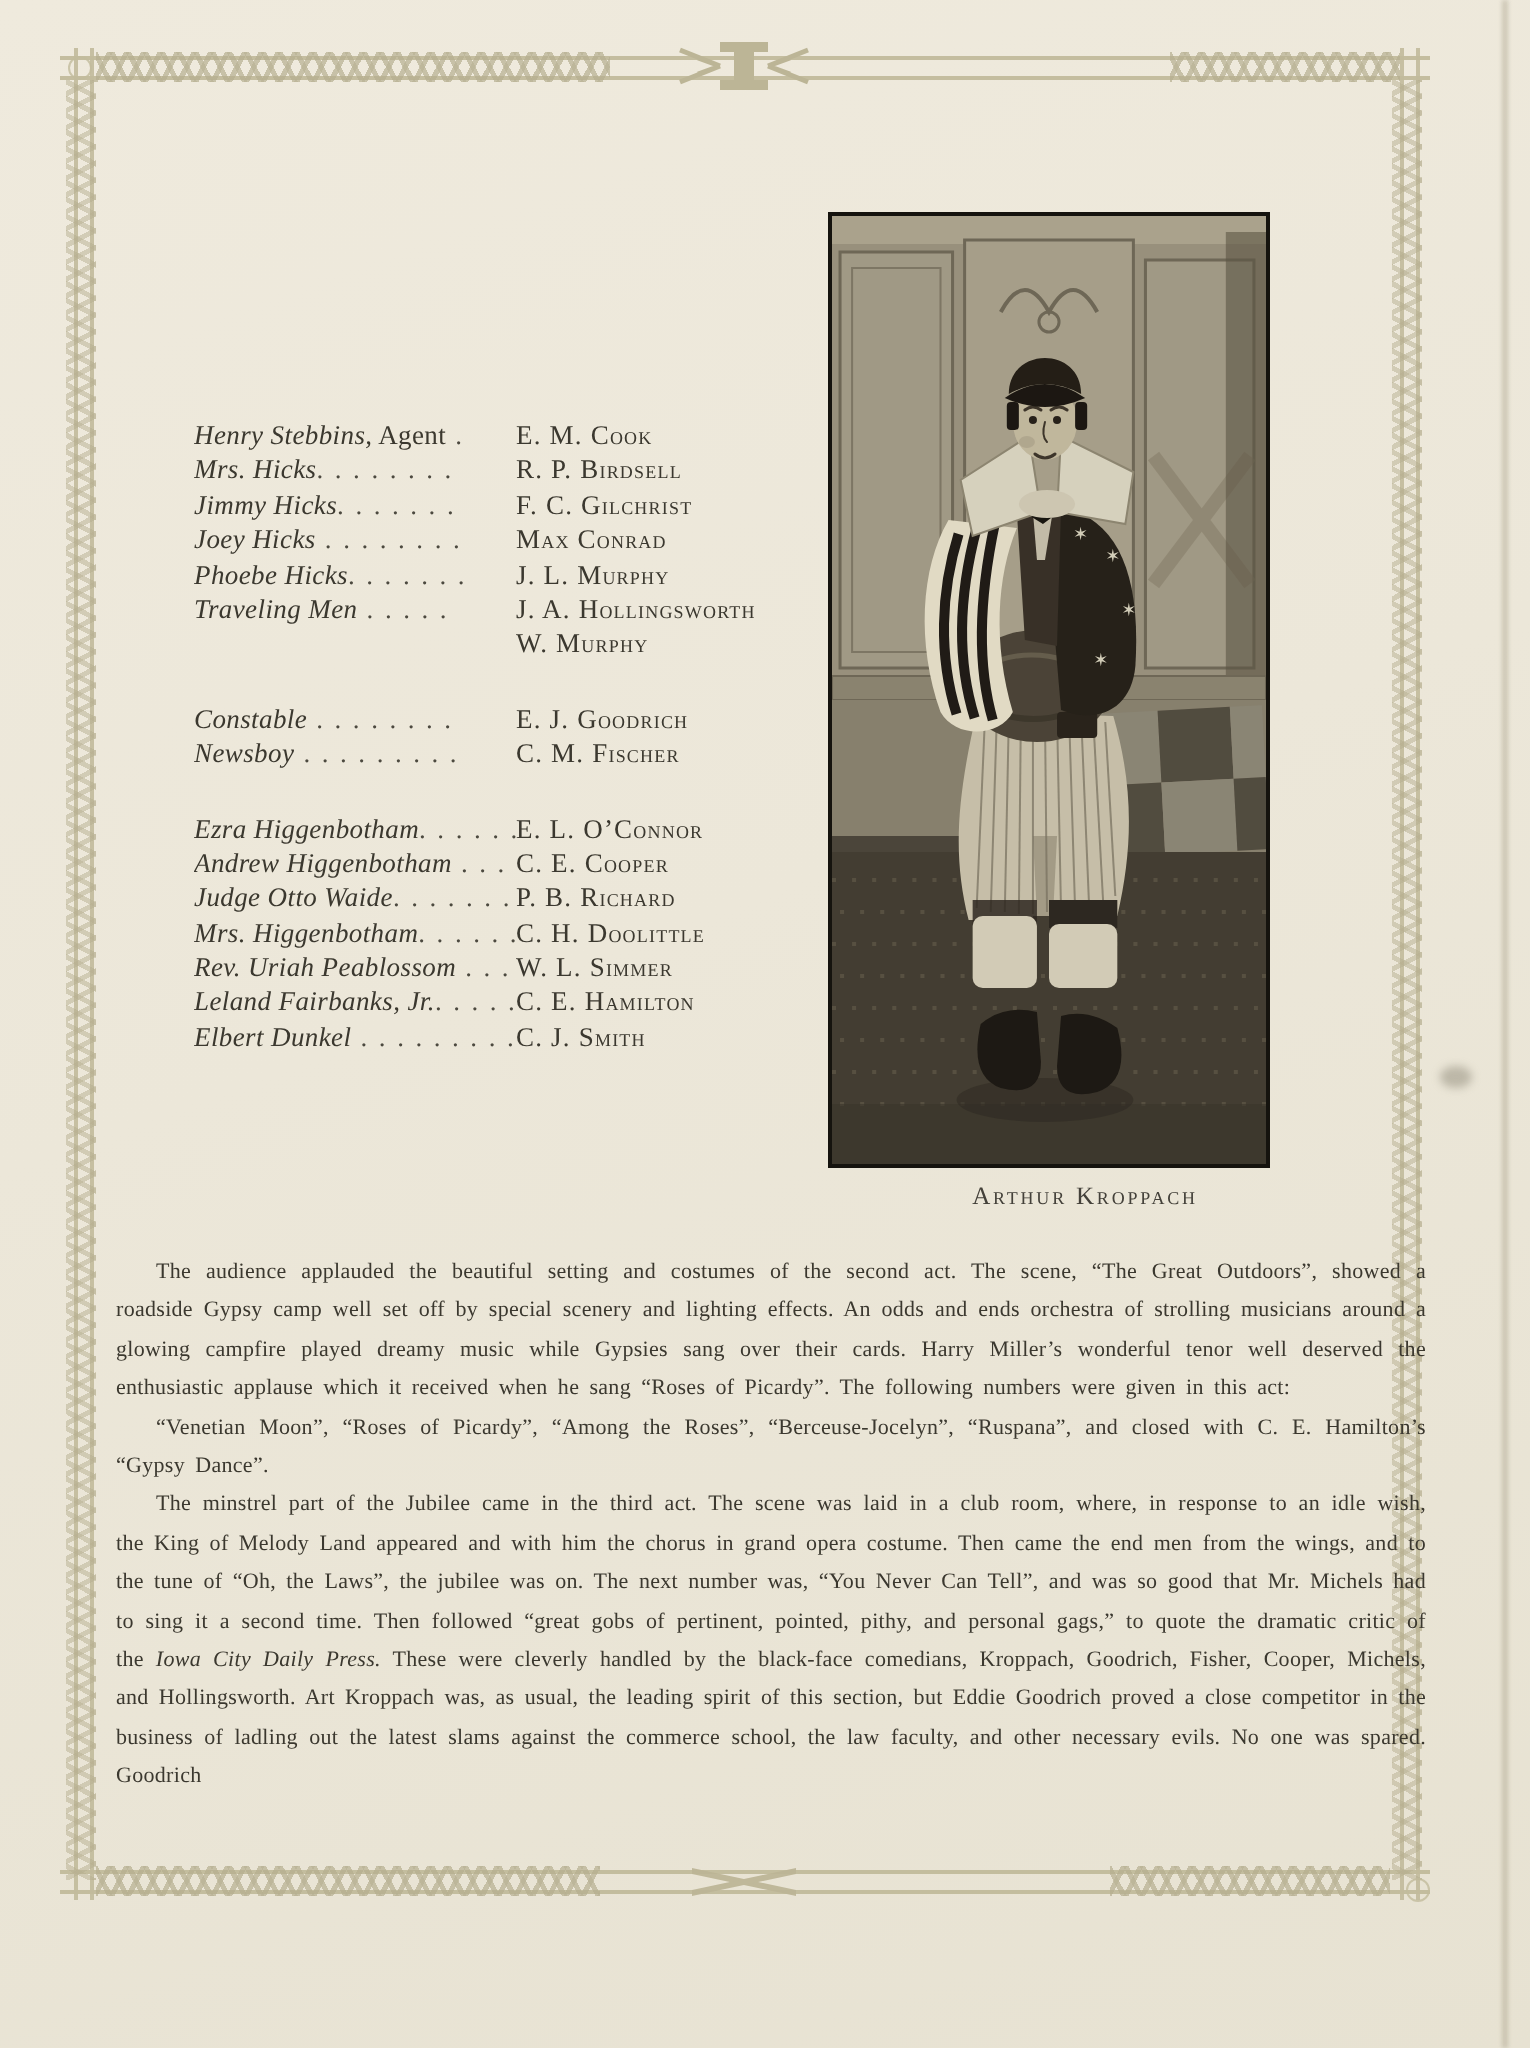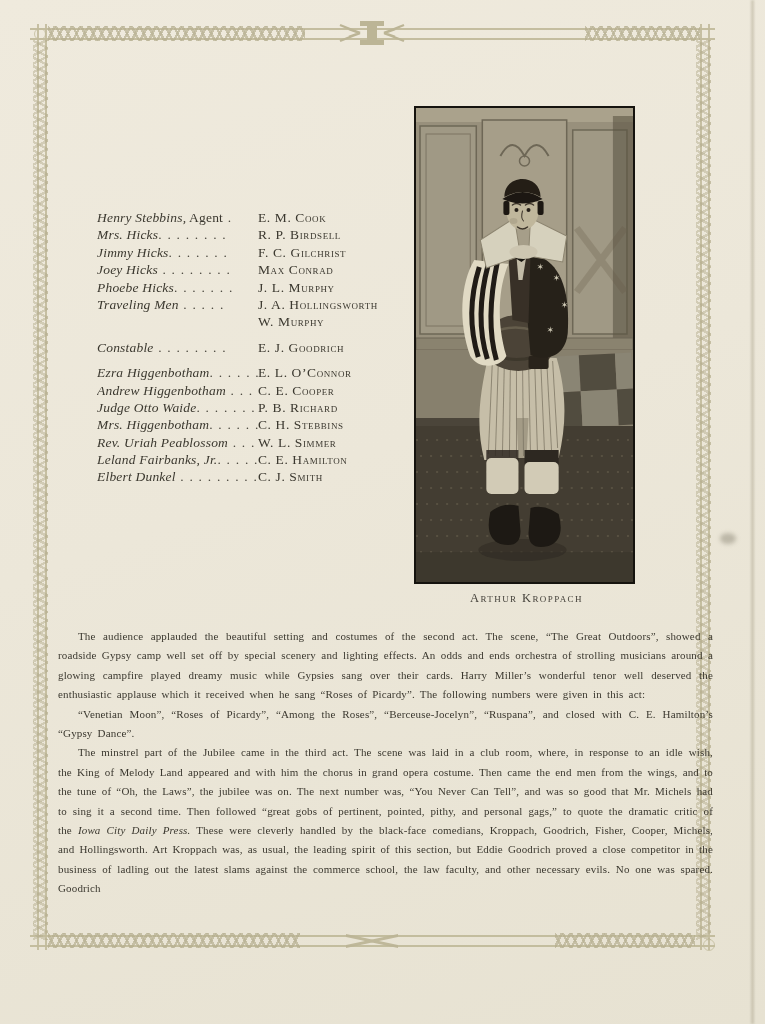--- a/index.html
+++ b/index.html
@@ -30,31 +30,31 @@
   .braid-v{width:15px;
     background:
       repeating-linear-gradient(27deg,rgba(181,174,143,0) 0 5px,rgba(181,174,143,.55) 5px 7.5px),
       repeating-linear-gradient(153deg,rgba(181,174,143,0) 0 5px,rgba(181,174,143,.55) 5px 7.5px);}
   .corner-loop{position:absolute;width:10px;height:10px;border:1.5px solid var(--border);
     border-radius:50%;opacity:.8;}
   .ornament{position:absolute;}
   
   .cast-list{position:absolute;left:97px;top:209px;font-size:13.5px;letter-spacing:.2px;}
   .cast-row{display:flex;align-items:flex-end;white-space:nowrap;line-height:17.4px;height:17.4px;}
-  .cast-row.gap{margin-top:8px;}
+  .cast-row.gap{margin-top:20px;}
   .role-cell{flex:0 0 161px;overflow:hidden;}
   .role-it{font-style:italic;}
   .role-rm{font-style:normal;}
   .dots{letter-spacing:1.2px;opacity:.9;}
   .actor{font-variant:small-caps;letter-spacing:.6px;}
   
   .photo{position:absolute;left:414px;top:106px;width:221px;height:478px;
     border:2px solid var(--frame);box-sizing:border-box;background:#9b9480;}
   .photo svg{display:block;width:100%;height:100%;}
-  .photo-caption{position:absolute;left:416px;top:591px;width:221px;text-align:center;
+  .photo-caption{position:absolute;left:432px;top:591px;width:221px;text-align:center;
     font-variant:small-caps;letter-spacing:1.4px;font-size:12.5px;color:#44413a;}
   
   .body-text{position:absolute;left:58px;top:627px;width:655px;
     font-size:11px;line-height:19.4px;text-align:justify;word-spacing:2.2px;letter-spacing:.15px;}
   .body-par{margin:0;text-indent:20px;}
   .body-par i{font-style:italic;}
   
   .page-edge{position:absolute;left:751px;top:0;width:3px;height:1024px;
     background:rgba(148,140,116,.35);filter:blur(1px);}
   .smudge{position:absolute;left:720px;top:533px;width:16px;height:11px;border-radius:50%;
@@ -134,39 +134,43 @@
     <div class="cast-row">
       <span class="role-cell"><span class="role-it"></span><span class="role-rm"></span><span class="dots"></span></span>
       <span class="actor">W. Murphy</span>
     </div>
 
     <div class="cast-row gap">
       <span class="role-cell"><span class="role-it">Constable</span><span class="role-rm"></span><span class="dots"> . . . . . . . .</span></span>
       <span class="actor">E. J. Goodrich</span>
     </div>
 
+    <div class="cast-row">
+      <span class="role-cell"><span class="role-it">Newsboy</span><span class="role-rm"></span><span class="dots"> . . . . . . . . .</span></span>
+      <span class="actor">C. M. Fischer</span>
+    </div>
 
     <div class="cast-row gap">
       <span class="role-cell"><span class="role-it">Ezra Higgenbotham</span><span class="role-rm"></span><span class="dots">. . . . . .</span></span>
       <span class="actor">E. L. O’Connor</span>
     </div>
 
     <div class="cast-row">
       <span class="role-cell"><span class="role-it">Andrew Higgenbotham</span><span class="role-rm"></span><span class="dots"> . . .</span></span>
       <span class="actor">C. E. Cooper</span>
     </div>
 
     <div class="cast-row">
       <span class="role-cell"><span class="role-it">Judge Otto Waide</span><span class="role-rm"></span><span class="dots">. . . . . . .</span></span>
       <span class="actor">P. B. Richard</span>
     </div>
 
     <div class="cast-row">
       <span class="role-cell"><span class="role-it">Mrs. Higgenbotham</span><span class="role-rm"></span><span class="dots">. . . . . .</span></span>
-      <span class="actor">C. H. Stebbins</span>
+      <span class="actor">C. H. Doolittle</span>
     </div>
 
 
 
     <div class="cast-row">
       <span class="role-cell"><span class="role-it">Rev. Uriah Peablossom</span><span class="role-rm"></span><span class="dots"> . . .</span></span>
       <span class="actor">W. L. Simmer</span>
     </div>
 
     <div class="cast-row">

